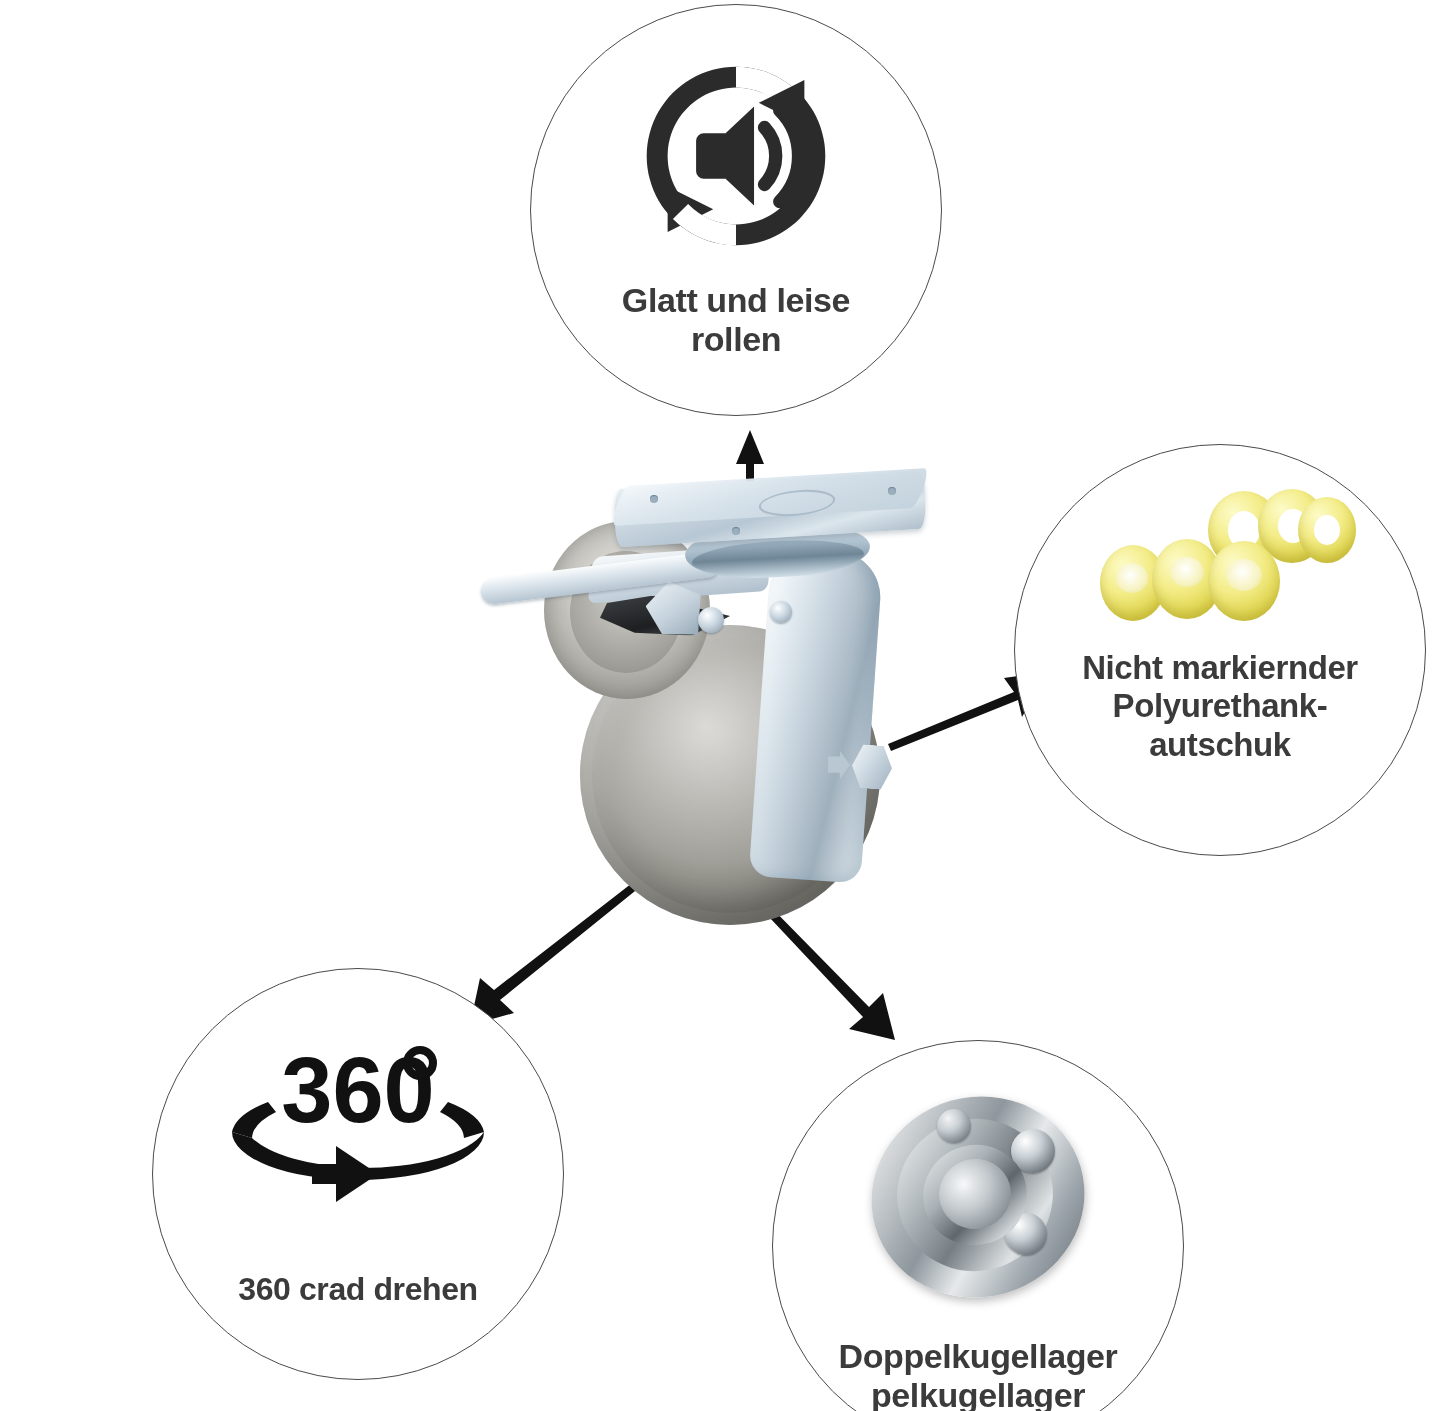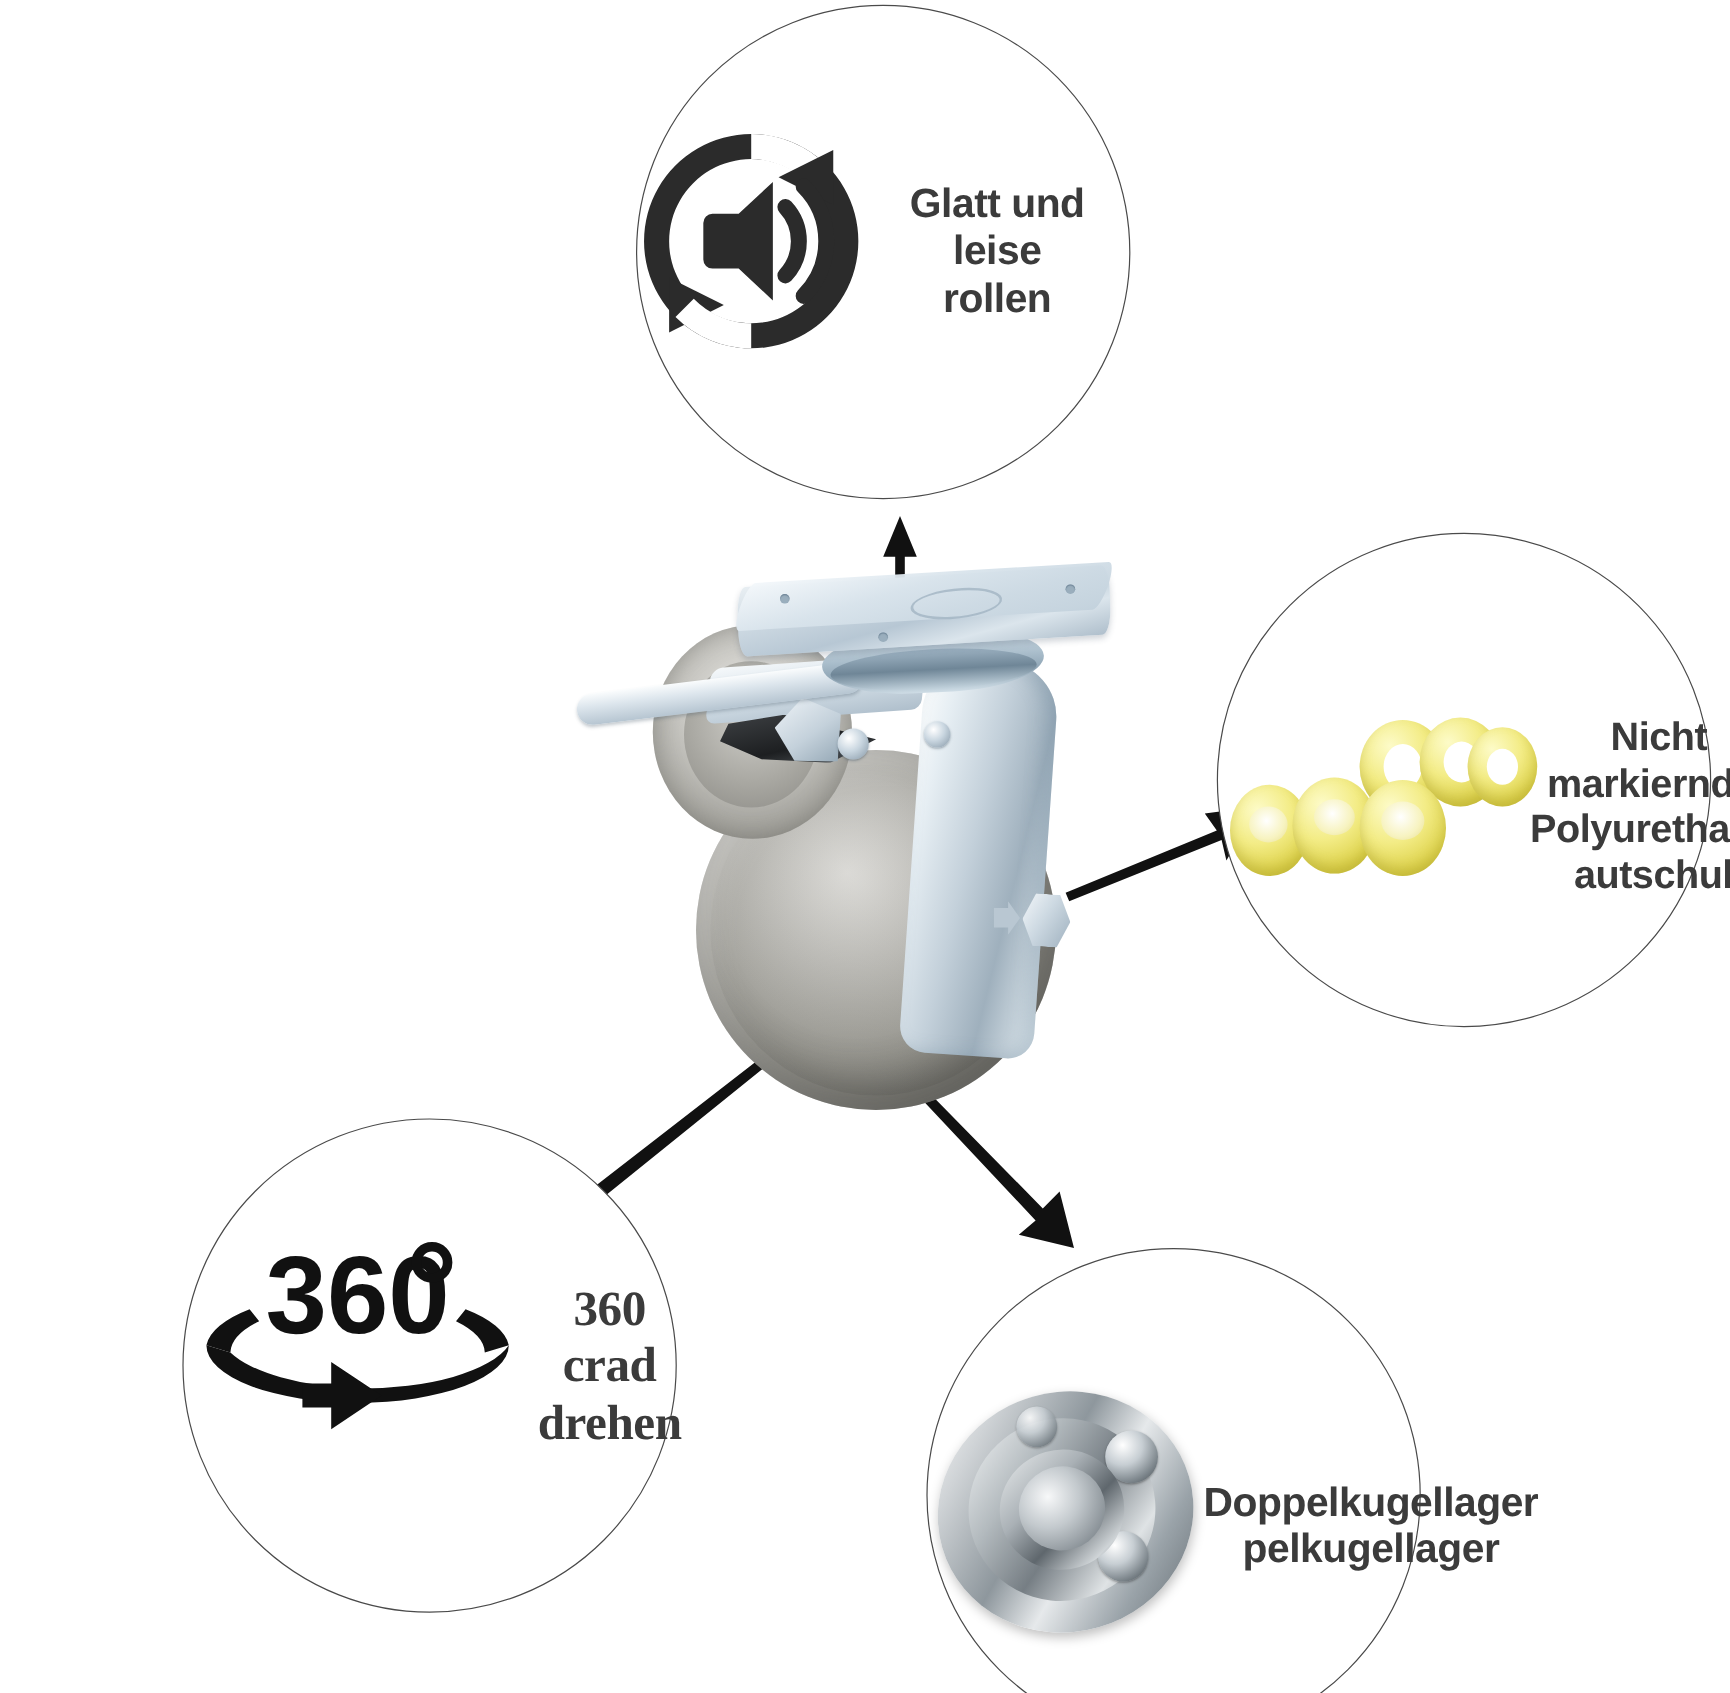--- a/index.html
+++ b/index.html
@@ -23,23 +23,24 @@
     position: absolute;
     border-radius: 50%;
     border: 1.4px solid #4a4a4a;
     background: #ffffff;
     box-sizing: border-box;
   }
   .circle-inner {
     position: absolute;
     left: 0; top: 0; right: 0; bottom: 0;
     display: flex;
-    flex-direction: row;
+    flex-direction: column;
     align-items: center;
     justify-content: center;
+    gap: 12px;
   }
   .circle-icon {
     display: flex;
     align-items: center;
     justify-content: center;
   }
   .circle-label {
     text-align: center;
     color: #3b3b3b;
     font-weight: bold;
@@ -354,33 +355,33 @@
           <div class="pu-ring" style="left:118px; top:52px; width:72px; height:80px;"></div>
           <div class="pu-hole" style="left:136px; top:70px; width:36px; height:32px;"></div>
         </div>
       </div>
       <div class="circle-label" style="font-size:33px; margin-top:0;">Nicht markiernder
 Polyurethank-
 autschuk</div>
     </div>
   </div>
 
-  <div class="feature-circle" style="left:152px; top:932px; width:412px; height:412px;">
+  <div class="feature-circle" style="left:152px; top:968px; width:412px; height:412px;">
     <div class="circle-inner">
       <div class="circle-icon" style="margin-bottom:44px;">
         <svg width="300" height="175" viewBox="0 0 300 175">
           <text x="150" y="82" text-anchor="middle" font-family="'Liberation Sans', sans-serif" font-size="92" font-weight="bold" fill="#111111">360</text>
           <circle cx="212" cy="23" r="13" stroke="#111111" stroke-width="8" fill="none"></circle>
           <path d="M24 92 A126 48 0 0 0 150 140 A126 48 0 0 0 276 92 A126 48 0 0 1 150 128 A126 48 0 0 1 44 98 Z" fill="#111111"></path>
           <path d="M24 92 A126 48 0 0 1 60 62 L68 72 A118 44 0 0 0 44 98 Z" fill="#111111"></path>
           <path d="M276 92 A126 48 0 0 0 240 62 L232 72 A118 44 0 0 1 256 98 Z" fill="#111111"></path>
           <polygon points="128,106 170,134 128,162 128,144 104,144 104,124 128,124" fill="#111111"></polygon>
         </svg>
       </div>
-      <div class="circle-label" style="font-size:41px;font-family:Liberation Serif, serif;">360 crad drehen</div>
+      <div class="circle-label" style="font-size:32px;">360 crad drehen</div>
     </div>
   </div>
 
   <div class="feature-circle" style="left:772px; top:1040px; width:412px; height:412px;">
     <div class="circle-inner" style="justify-content:flex-start; padding-top:52px;">
       <div class="circle-icon" style="margin-bottom:22px;">
         <div class="bearing">
           <div class="br-outer"></div>
           <div class="br-mid"></div>
           <div class="br-ball" style="left:148px; top:36px;  width:44px; height:44px;"></div>

